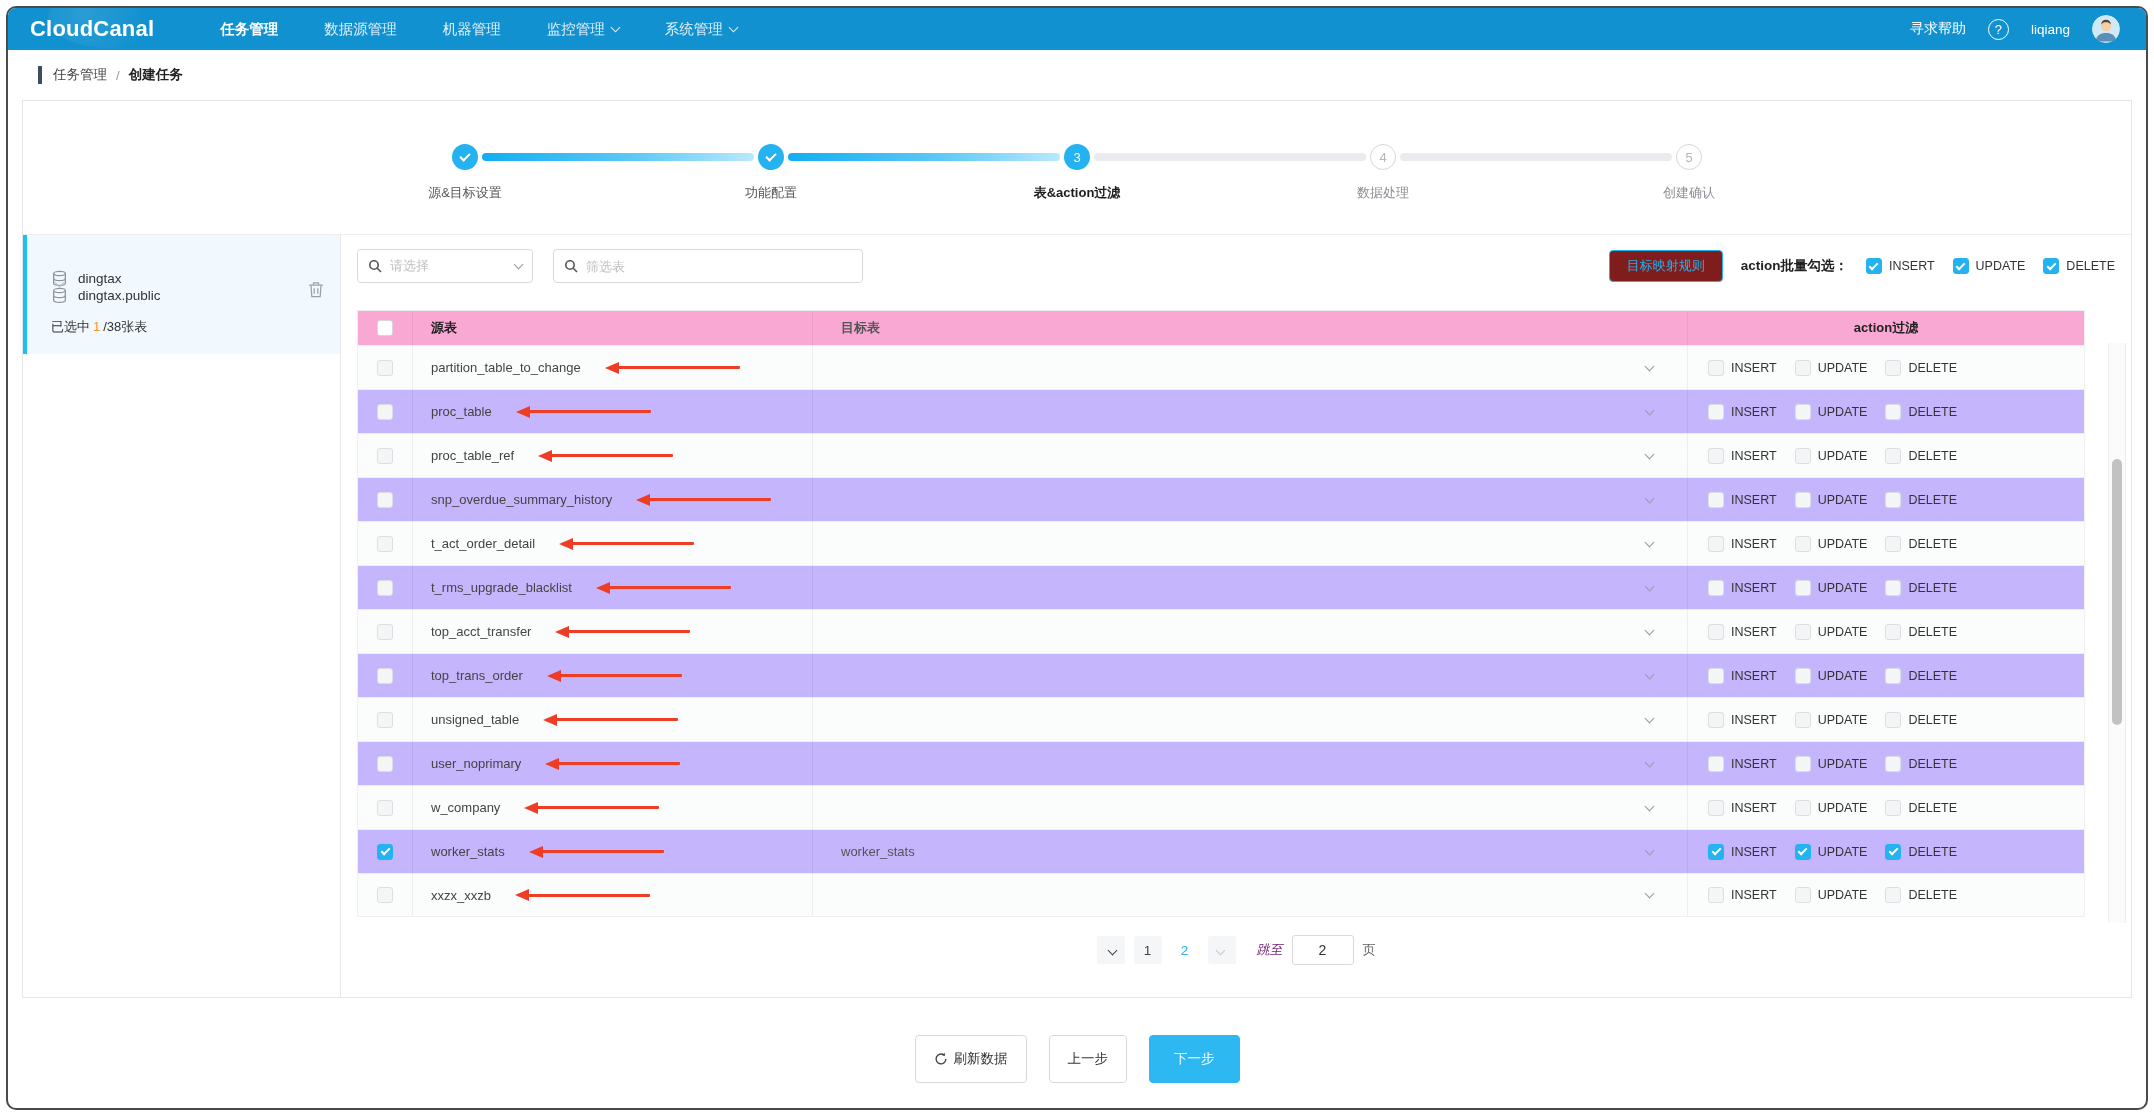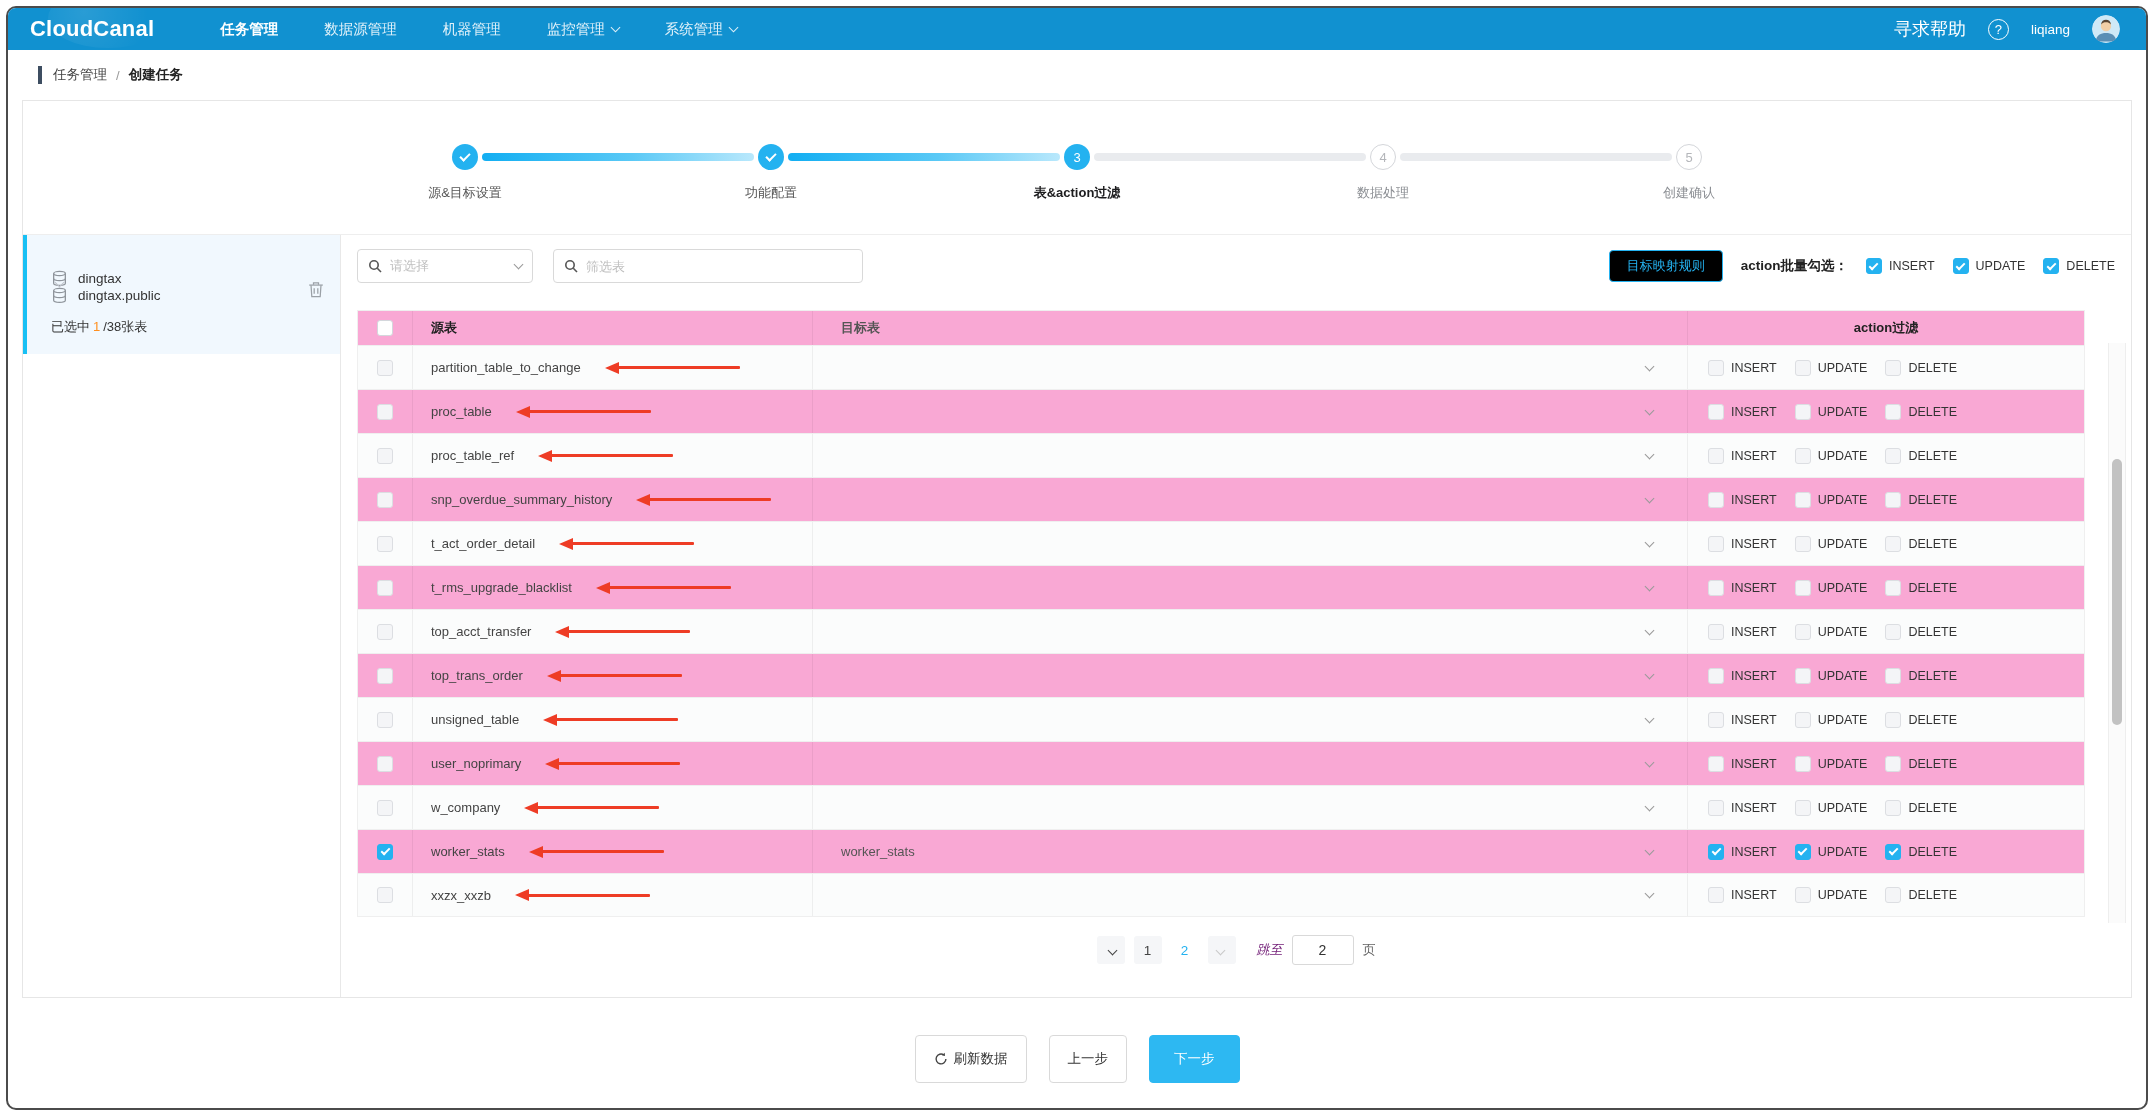--- a/index.html
+++ b/index.html
@@ -13,21 +13,21 @@
   
   .navbar{ height:42px; background:var(--nav); display:flex; align-items:center; padding:0 26px 0 22px; flex-shrink:0; position:relative; }
   .navbar:before{ content:""; position:absolute; left:40px; top:-20px; width:120px; height:60px; border-radius:50%;
     background:radial-gradient(circle at 30% 40%, rgba(255,255,255,.10), rgba(255,255,255,0) 70%); pointer-events:none; }
   .logo{ color:#fff; font-size:22px; font-weight:700; letter-spacing:.2px; white-space:nowrap; }
   .nav-menu{ display:flex; margin-left:66px; gap:46px; align-items:center; }
   .nav-item{ color:rgba(255,255,255,.88); font-size:14.5px; cursor:pointer; display:flex; align-items:center; gap:7px; white-space:nowrap; }
   .nav-item.active .nav-label{ font-weight:700; color:#fff; }
   .nav-item .chev{ color:rgba(255,255,255,.85); margin-top:-3px; }
   .nav-right{ margin-left:auto; display:flex; align-items:center; gap:22px; }
-  .help-link{ color:#fff; font-size:18px; cursor:pointer; }
+  .help-link{ color:#fff; font-size:14px; cursor:pointer; }
   .q-icon{ width:21px; height:21px; border:1.5px solid #fff; border-radius:50%; color:#fff; font-size:13px; display:flex; align-items:center; justify-content:center; cursor:pointer; }
   .username{ color:#fff; font-size:13.5px; cursor:pointer; }
   .avatar{ width:28px; height:28px; border-radius:50%; overflow:hidden; display:block; cursor:pointer; }
 
   
   .breadcrumb-row{ height:50px; display:flex; align-items:center; padding-left:30px; background:#fff; flex-shrink:0; }
   .bc-bar{ width:4px; height:18px; background:#3d4d61; margin-right:11px; }
   .bc-parent{ font-size:13.5px; color:#444; cursor:pointer; }
   .bc-sep{ font-size:13px; color:#999; margin:0 9px; }
   .bc-current{ font-size:13.5px; color:#222; font-weight:700; }
@@ -63,37 +63,37 @@
   .content{ flex:1; position:relative; padding:14px 16px 0 16px; min-width:0; }
 
   .toolbar{ display:flex; align-items:center; height:34px; margin-bottom:27px; }
   .select-box{ width:176px; height:34px; border:1px solid #d9d9d9; border-radius:4px; display:flex; align-items:center; padding:0 10px; gap:8px; cursor:pointer; background:#fff; }
   .select-box .ph{ color:#bfbfbf; font-size:13px; flex:1; }
   .select-box .chev{ color:#999; }
   .input-box{ width:310px; height:34px; border:1px solid #d9d9d9; border-radius:4px; display:flex; align-items:center; padding:0 10px; gap:8px; margin-left:20px; background:#fff; }
   .input-box input{ border:none; outline:none; font-size:13px; flex:1; color:#333; font-family:inherit; }
   .input-box input::placeholder{ color:#bfbfbf; }
   .toolbar-right{ margin-left:auto; display:flex; align-items:center; gap:18px; }
-  .map-btn{ height:32px; padding:0 17px; background:#000000; border:1px solid var(--accent); color:var(--accent); font-size:13px; border-radius:4px; cursor:pointer; font-family:inherit; }
+  .map-btn{ height:32px; padding:0 17px; background:#7f1d1d; border:1px solid var(--accent); color:var(--accent); font-size:13px; border-radius:4px; cursor:pointer; font-family:inherit; }
   .batch-label{ font-size:13.5px; font-weight:700; color:#222; }
   .batch-acts{ display:flex; align-items:center; gap:18px; }
 
   
   .cb{ width:16px; height:16px; border:1px solid #dcdee2; background:#f4f5f7; border-radius:3px; display:inline-flex; align-items:center; justify-content:center; cursor:pointer; flex-shrink:0; }
   .cb.plain{ background:#fff; border-color:#d4d7dc; }
   .cb .tick{ display:none; width:5px; height:9px; border-right:2px solid #fff; border-bottom:2px solid #fff; transform:rotate(45deg); margin-top:-2px; }
   .cb.checked{ background:var(--accent); border-color:var(--accent); }
   .cb.checked .tick{ display:block; }
   .act{ display:inline-flex; align-items:center; gap:7px; cursor:pointer; }
   .act-label{ font-size:12.5px; color:#333; }
 
   
   .table{ margin-right:30px; border:1px solid var(--cellborder); border-bottom:none; }
   .thead{ display:flex; height:34px; background:#f9a8d4; align-items:center; font-weight:700; font-size:13px; color:#222; }
-  .trow{ display:flex; height:44px; align-items:center; border-top:1px solid var(--cellborder); font-size:13px; color:#444; background:#f9a8d4; }
+  .trow{ display:flex; height:44px; align-items:center; border-top:1px solid var(--cellborder); font-size:13px; color:#444; background:#c4b5fd; }
   .trow:nth-child(odd){ background:#fbfcfc; }
   .trow:last-child{ border-bottom:1px solid var(--cellborder); }
   .cell{ height:100%; display:flex; align-items:center; border-right:1px solid rgba(0,0,0,.055); }
   .cell:last-child{ border-right:none; }
   .c-check{ width:55px; justify-content:center; flex-shrink:0; }
   .c-src{ width:400px; padding-left:18px; flex-shrink:0; position:relative; }
   .c-tgt{ flex:1; padding-left:28px; color:#555; min-width:0; }
   .c-act{ width:396px; padding-left:20px; gap:18px; flex-shrink:0; }
   .th-act{ justify-content:center; padding-left:0; }
   .tgt-chev{ margin-left:auto; margin-right:34px; color:#999; }

